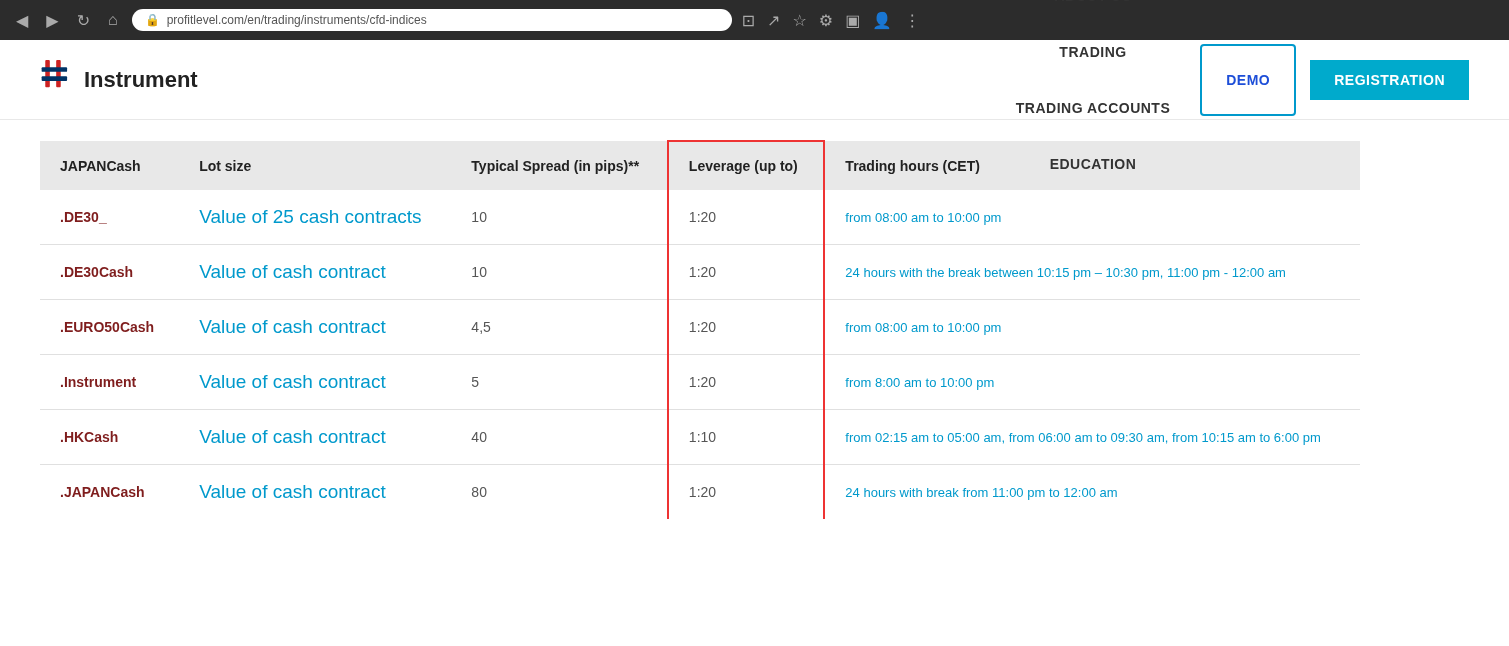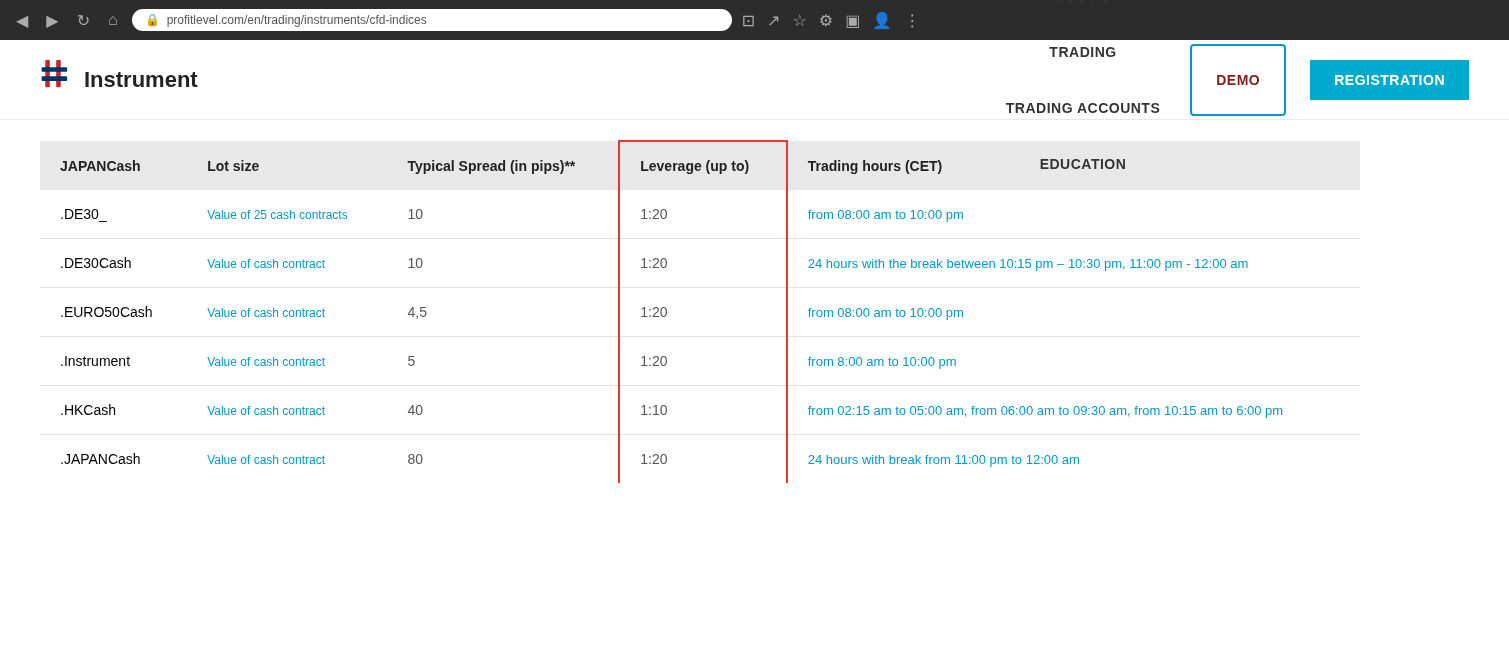--- a/index.html
+++ b/index.html
@@ -77,28 +77,28 @@
     }
     nav a {
       text-decoration: none;
       font-size: 14px;
       font-weight: 600;
       color: #333;
       letter-spacing: 0.5px;
     }
     .btn-demo {
       border: 2px solid #0099cc;
-      color: #7f1d1d;
+      color: #1d4ed8;
       background: #fff;
       padding: 26px 24px;
       font-size: 14px;
       font-weight: 700;
       border-radius: 4px;
       cursor: pointer;
-      margin-right: 24px;
+      margin-right: 14px;
       letter-spacing: 0.5px;
     }
     .btn-registration {
       background: #00aacc;
       color: #fff;
       border: none;
       padding: 12px 24px;
       font-size: 14px;
       font-weight: 700;
       border-radius: 0;
@@ -130,27 +130,27 @@
     .instruments-table td {
       padding: 16px 20px;
       border-bottom: 1px solid #e0e0e0;
       font-size: 14px;
       vertical-align: middle;
     }
     .instruments-table tbody tr:last-child td {
       border-bottom: none;
     }
     .instrument-name {
-      color: #000000;
-      font-weight: 400;
+      color: #7f1d1d;
+      font-weight: 700;
       margin-top: 36px;
     }
     .lot-size-text {
       color: #0099cc;
-      font-size: 12px;
+      font-size: 19px;
     }
     .spread-value {
       color: #555;
     }
     .leverage-value {
       color: #555;
     }
     .trading-hours-text {
       color: #0099cc;
       font-size: 13px;

